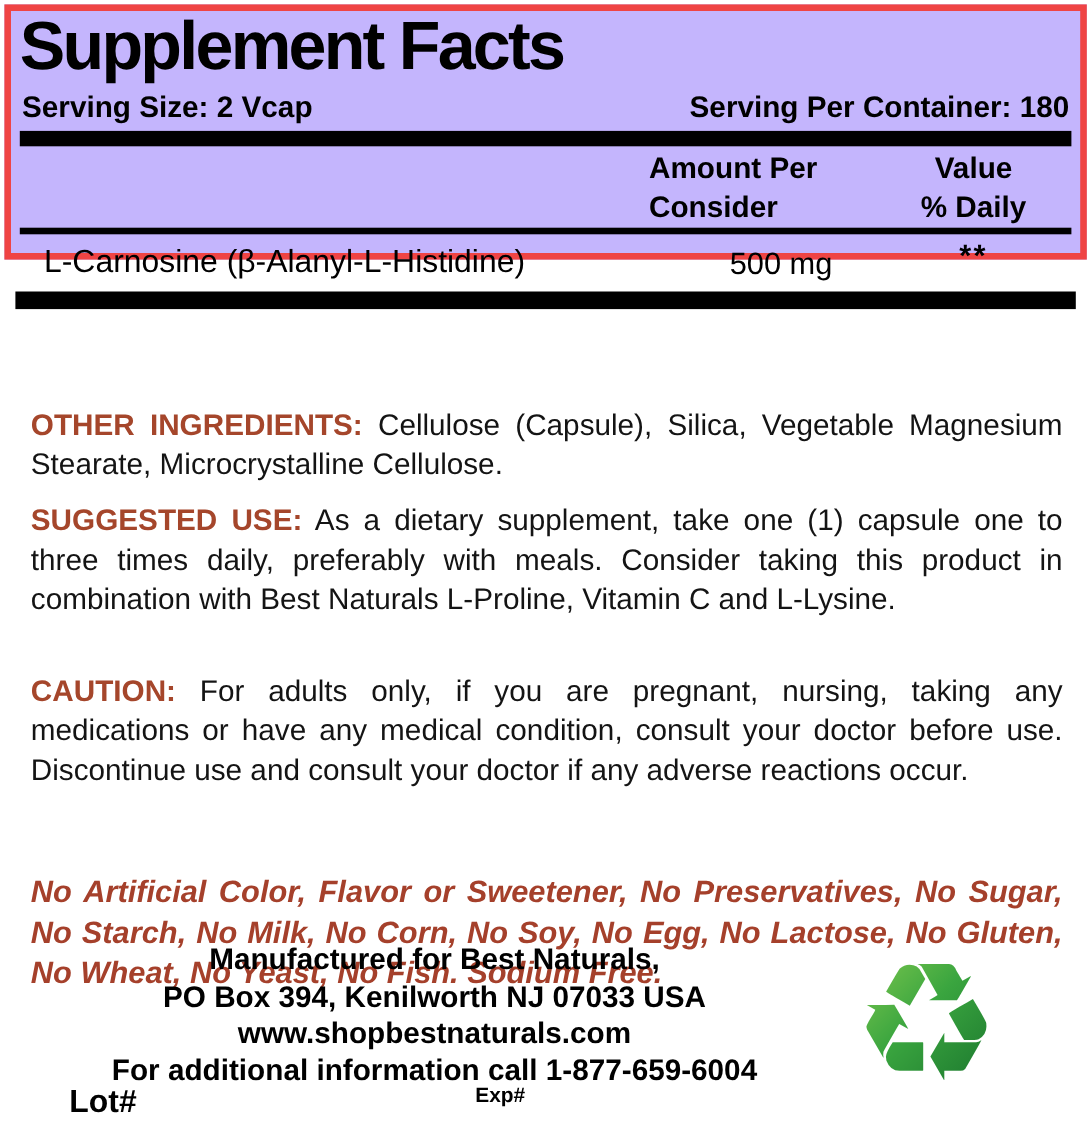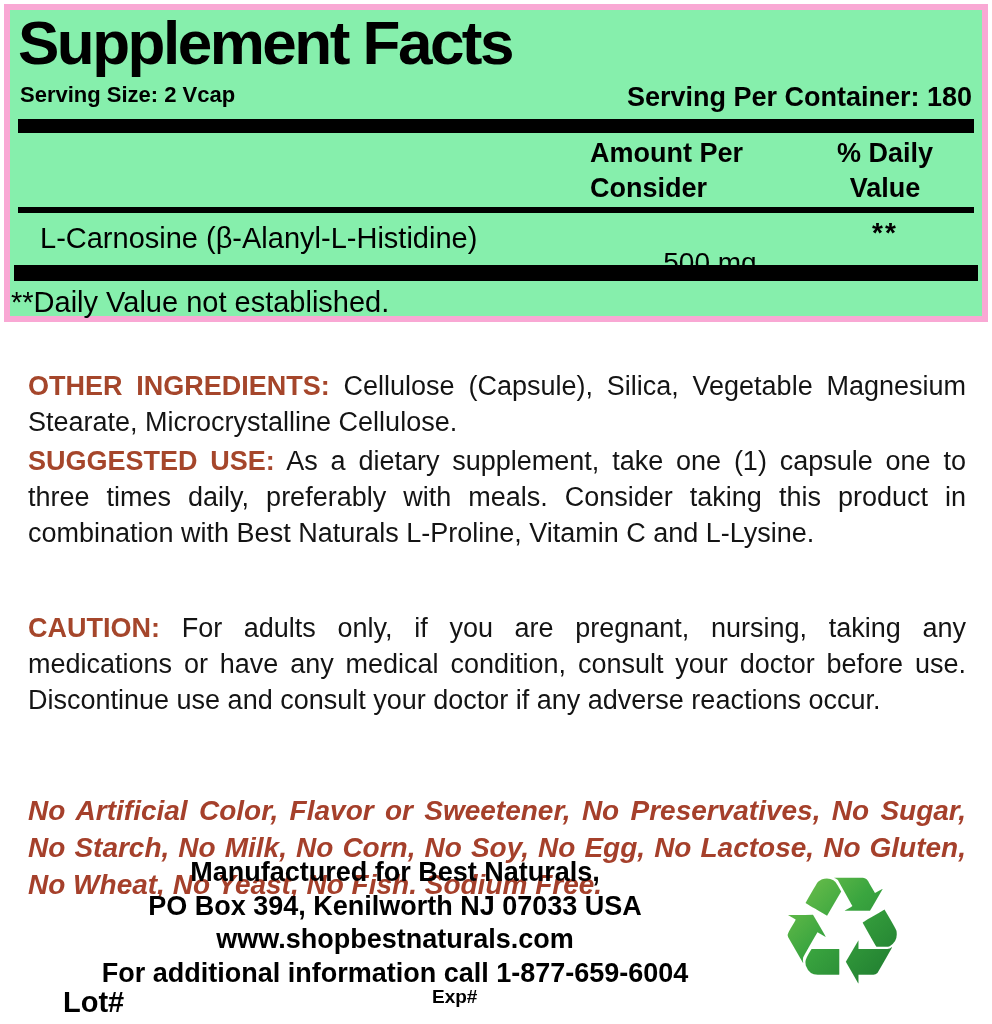--- a/index.html
+++ b/index.html
@@ -5,45 +5,45 @@
   html,body{margin:0;padding:0;}
   body{
     width:992px;height:1024px;overflow:hidden;background:#ffffff;
     font-family:"Liberation Sans", sans-serif;color:#111;
     position:relative;
   }
   .label{position:absolute;inset:0;}
 
   
   .panel{
-    position:absolute;left:4px;top:4px;width:984px;height:318px;
-    border:6px solid #f9a8d4;box-sizing:border-box;background:#86efac;
+    position:absolute;left:4px;top:4px;width:984px;height:232px;
+    border:6px solid #ef4444;box-sizing:border-box;background:#c4b5fd;
   }
   .panel *{position:absolute;}
   .sf-title{
     left:8px;top:0px;font-size:62px;font-weight:bold;letter-spacing:-2.5px;
     line-height:1.05;white-space:nowrap;color:#000;
   }
-  .serving-size{left:10px;top:72px;font-size:22px;font-weight:bold;color:#000;}
+  .serving-size{left:10px;top:72px;font-size:27px;font-weight:bold;color:#000;}
   .serving-container{right:10px;top:72px;font-size:27px;font-weight:bold;color:#000;}
   .bar-thick-1{left:8px;right:8px;top:109px;height:14px;background:#000;}
   .hdr-amount{left:580px;width:240px;top:126px;font-weight:bold;font-size:27px;line-height:35px;color:#000;}
   .hdr-dv{left:800px;width:150px;top:126px;text-align:center;font-weight:bold;font-size:27px;line-height:35px;color:#000;}
   .divider{left:8px;right:8px;top:197px;height:6px;background:#000;}
   .row-name{left:30px;top:212px;font-size:29px;color:#000;white-space:nowrap;}
-  .row-amount{left:580px;width:240px;top:214px;text-align:center;font-size:28px;color:#000;margin-top:23px;}
+  .row-amount{left:580px;width:240px;top:214px;text-align:center;font-size:28px;color:#000;}
   .row-dv{left:800px;width:150px;top:207px;text-align:center;font-size:28px;font-weight:bold;letter-spacing:2px;color:#000;}
   .bar-thick-2{left:4px;right:4px;top:255px;height:16px;background:#000;}
   .footnote{left:1px;top:276px;font-size:29px;color:#000;white-space:nowrap;}
 
   
   .sec{position:absolute;left:28px;width:938px;font-size:27px;line-height:36px;text-align:justify;color:#141414;}
   .sec .h{font-weight:bold;color:#a5462b;}
   .sec-other{top:341px;}
-  .sec-use{top:416px;}
+  .sec-use{top:428px;}
   .sec-caution{top:583px;}
 
   .claims{
     position:absolute;left:28px;width:938px;top:764px;
     font-size:28px;line-height:37px;font-weight:bold;font-style:italic;
     text-align:justify;color:#a5402b;
   }
 
   
   .footer{
@@ -74,32 +74,31 @@
     <div class="sf-title">Supplement Facts</div>
     <div class="serving-size">Serving Size: 2 Vcap</div>
     <div class="serving-container">Serving Per Container: 180</div>
     <div class="bar-thick-1"></div>
 
     <div class="hdr-amount">
       <span style="position:static;display:block;">Amount Per</span>
       <span style="position:static;display:block;">Consider</span>
     </div>
     <div class="hdr-dv">
+      <span style="position:static;display:block;">Value</span>
       <span style="position:static;display:block;">% Daily</span>
-      <span style="position:static;display:block;">Value</span>
     </div>
 
     <div class="divider"></div>
 
     <div class="row-name">L-Carnosine (β-Alanyl-L-Histidine)</div>
     <div class="row-amount">500 mg</div>
     <div class="row-dv">**</div>
 
     <div class="bar-thick-2"></div>
-    <div class="footnote">**Daily Value not established.</div>
   </div>
 
   <p class="sec sec-other"><span class="h">OTHER INGREDIENTS:</span> <span>Cellulose (Capsule), Silica, Vegetable Magnesium Stearate, Microcrystalline Cellulose.</span></p>
 
   <p class="sec sec-use"><span class="h">SUGGESTED USE:</span> <span>As a dietary supplement, take one (1) capsule one to three times daily, preferably with meals. Consider taking this product in combination with Best Naturals L-Proline, Vitamin C and L-Lysine.</span></p>
 
   <p class="sec sec-caution"><span class="h">CAUTION:</span> <span>For adults only, if you are pregnant, nursing, taking any medications or have any medical condition, consult your doctor before use. Discontinue use and consult your doctor if any adverse reactions occur.</span></p>
 
   <p class="claims">No Artificial Color, Flavor or Sweetener, No Preservatives, No Sugar, No Starch, No Milk, No Corn, No Soy, No Egg, No Lactose, No Gluten, No Wheat, No Yeast, No Fish. Sodium Free.</p>
 

